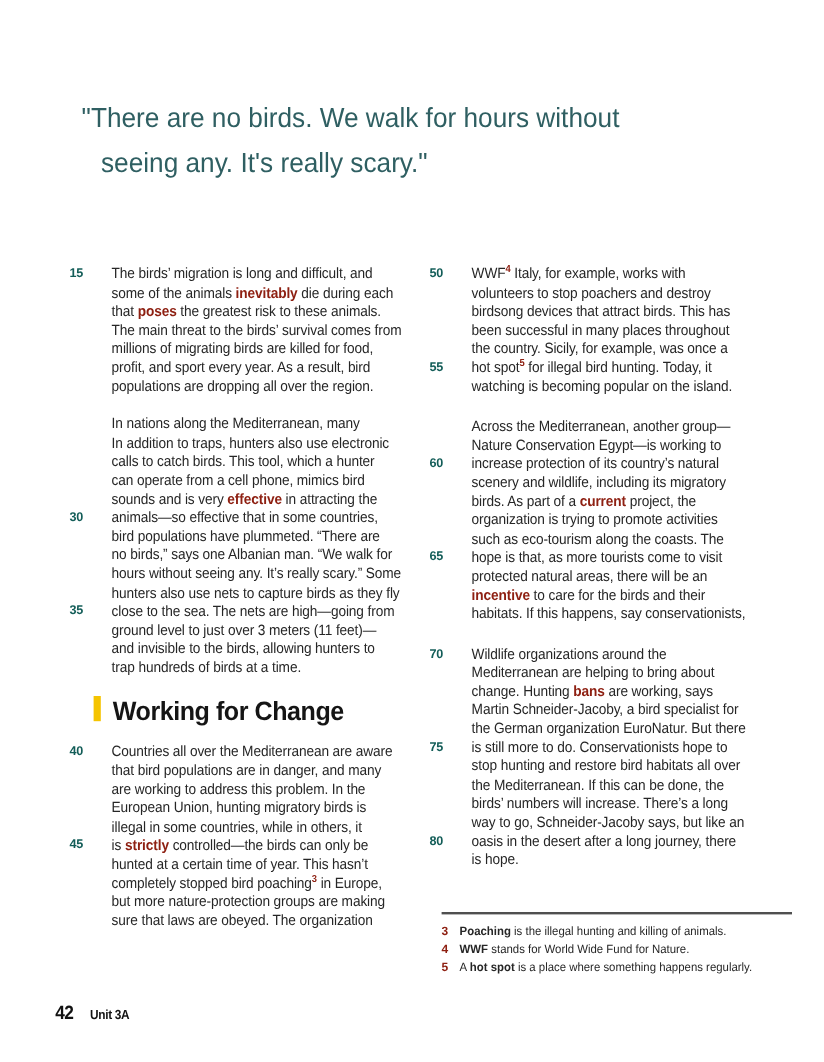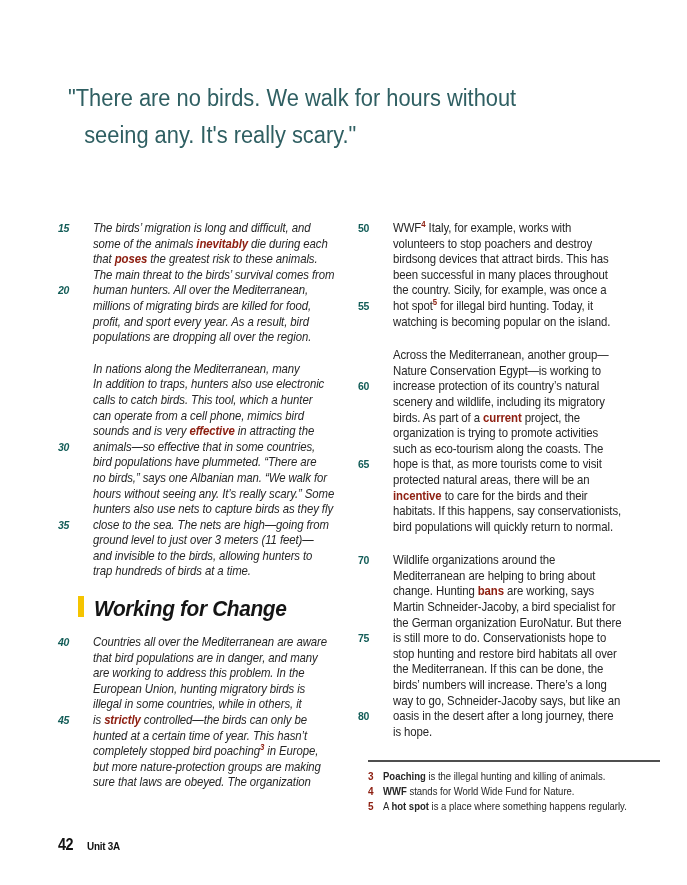--- a/index.html
+++ b/index.html
@@ -13,21 +13,21 @@
   }
   
   .quote{position:absolute; left:68px; top:80px;}
   .quote-line{
     display:block; font-size:23px; line-height:37px; color:var(--teal);
     white-space:nowrap; transform:scaleX(.95); transform-origin:left center;
   }
   .quote-line.indent{padding-left:17px;}
   
   .col{position:absolute; top:221px;}
-  .col-left{left:58px;font-style:italic;}
+  .col-left{left:58px;}
   .col-right{left:358px;}
   .para{margin:0 0 16px 0;}
   .col-right .para{margin-bottom:18px;}
   .line{line-height:15.6px; height:15.6px; white-space:nowrap;}
   .line-num{
     display:inline-block; width:11px; text-align:left; vertical-align:top;
     font-size:10.5px; font-weight:bold; color:var(--num-teal); letter-spacing:-.3px;
   }
   .line-text{
     display:inline-block; margin-left:24px; font-size:12.4px; color:var(--ink);
@@ -51,21 +51,21 @@
   .footnotes{position:absolute; left:368px; top:760px; width:292px;}
   .fn-rule{border-top:2px solid var(--rule-gray); margin-bottom:7px;}
   .fn-item{display:flex; line-height:15px;}
   .fn-num{flex:none; width:15px; font-size:10px; font-weight:bold; color:var(--vocab-red);}
   .fn-text{
     font-size:10px; color:var(--ink); white-space:nowrap;
     transform:scaleX(.95); transform-origin:left center; display:inline-block;
   }
   .fn-bold{font-weight:bold;}
   
-  .footer{position:absolute; left:58px; top:836px; display:flex; align-items:baseline;}
+  .footer{position:absolute; left:46px; top:836px; display:flex; align-items:baseline;}
   .page-num{
     font-size:16px; font-weight:bold; color:#121212; letter-spacing:-.5px;
     display:inline-block; transform:scaleX(.9); transform-origin:left bottom;
   }
   .unit{
     font-size:11px; font-weight:bold; color:#121212; margin-left:12px; letter-spacing:-.3px;
     display:inline-block; transform:scaleX(.9); transform-origin:left bottom;
   }
 </style>
 </head>
@@ -77,21 +77,20 @@
     <span class="quote-line">"There are no birds. We walk for hours without</span>
     <span class="quote-line indent">seeing any. It's really scary."</span>
   </div>
 
   <div class="col col-left">
       <div class="para">
         <div class="line"><span class="line-num">15</span><span class="line-text">The birds’ migration is long and difficult, and</span></div>
         <div class="line"><span class="line-num"></span><span class="line-text">some of the animals <span class="vocab">inevitably</span> die during each</span></div>
         <div class="line"><span class="line-num"></span><span class="line-text">that <span class="vocab">poses</span> the greatest risk to these animals.</span></div>
         <div class="line"><span class="line-num"></span><span class="line-text">The main threat to the birds’ survival comes from</span></div>
-        <div class="line"><span class="line-num">20</span><span class="line-text">human hunters. All over the Mediterranean,</span></div>
         <div class="line"><span class="line-num"></span><span class="line-text">millions of migrating birds are killed for food,</span></div>
         <div class="line"><span class="line-num"></span><span class="line-text">profit, and sport every year. As a result, bird</span></div>
         <div class="line"><span class="line-num"></span><span class="line-text">populations are dropping all over the region.</span></div>
       </div>
       <div class="para">
         <div class="line"><span class="line-num"></span><span class="line-text">In nations along the Mediterranean, many</span></div>
         <div class="line"><span class="line-num"></span><span class="line-text">In addition to traps, hunters also use electronic</span></div>
         <div class="line"><span class="line-num"></span><span class="line-text">calls to catch birds. This tool, which a hunter</span></div>
         <div class="line"><span class="line-num"></span><span class="line-text">can operate from a cell phone, mimics bird</span></div>
         <div class="line"><span class="line-num"></span><span class="line-text">sounds and is very <span class="vocab">effective</span> in attracting the</span></div>
@@ -138,21 +137,20 @@
         <div class="line"><span class="line-num"></span><span class="line-text">Nature Conservation Egypt—is working to</span></div>
         <div class="line"><span class="line-num">60</span><span class="line-text">increase protection of its country’s natural</span></div>
         <div class="line"><span class="line-num"></span><span class="line-text">scenery and wildlife, including its migratory</span></div>
         <div class="line"><span class="line-num"></span><span class="line-text">birds. As part of a <span class="vocab">current</span> project, the</span></div>
         <div class="line"><span class="line-num"></span><span class="line-text">organization is trying to promote activities</span></div>
         <div class="line"><span class="line-num"></span><span class="line-text">such as eco-tourism along the coasts. The</span></div>
         <div class="line"><span class="line-num">65</span><span class="line-text">hope is that, as more tourists come to visit</span></div>
         <div class="line"><span class="line-num"></span><span class="line-text">protected natural areas, there will be an</span></div>
         <div class="line"><span class="line-num"></span><span class="line-text"><span class="vocab">incentive</span> to care for the birds and their</span></div>
         <div class="line"><span class="line-num"></span><span class="line-text">habitats. If this happens, say conservationists,</span></div>
-        <div class="line"><span class="line-num"></span><span class="line-text">bird populations will quickly return to normal.</span></div>
       </div>
       <div class="para">
         <div class="line"><span class="line-num">70</span><span class="line-text">Wildlife organizations around the</span></div>
         <div class="line"><span class="line-num"></span><span class="line-text">Mediterranean are helping to bring about</span></div>
         <div class="line"><span class="line-num"></span><span class="line-text">change. Hunting <span class="vocab">bans</span> are working, says</span></div>
         <div class="line"><span class="line-num"></span><span class="line-text">Martin Schneider-Jacoby, a bird specialist for</span></div>
         <div class="line"><span class="line-num"></span><span class="line-text">the German organization EuroNatur. But there</span></div>
         <div class="line"><span class="line-num">75</span><span class="line-text">is still more to do. Conservationists hope to</span></div>
         <div class="line"><span class="line-num"></span><span class="line-text">stop hunting and restore bird habitats all over</span></div>
         <div class="line"><span class="line-num"></span><span class="line-text">the Mediterranean. If this can be done, the</span></div>

